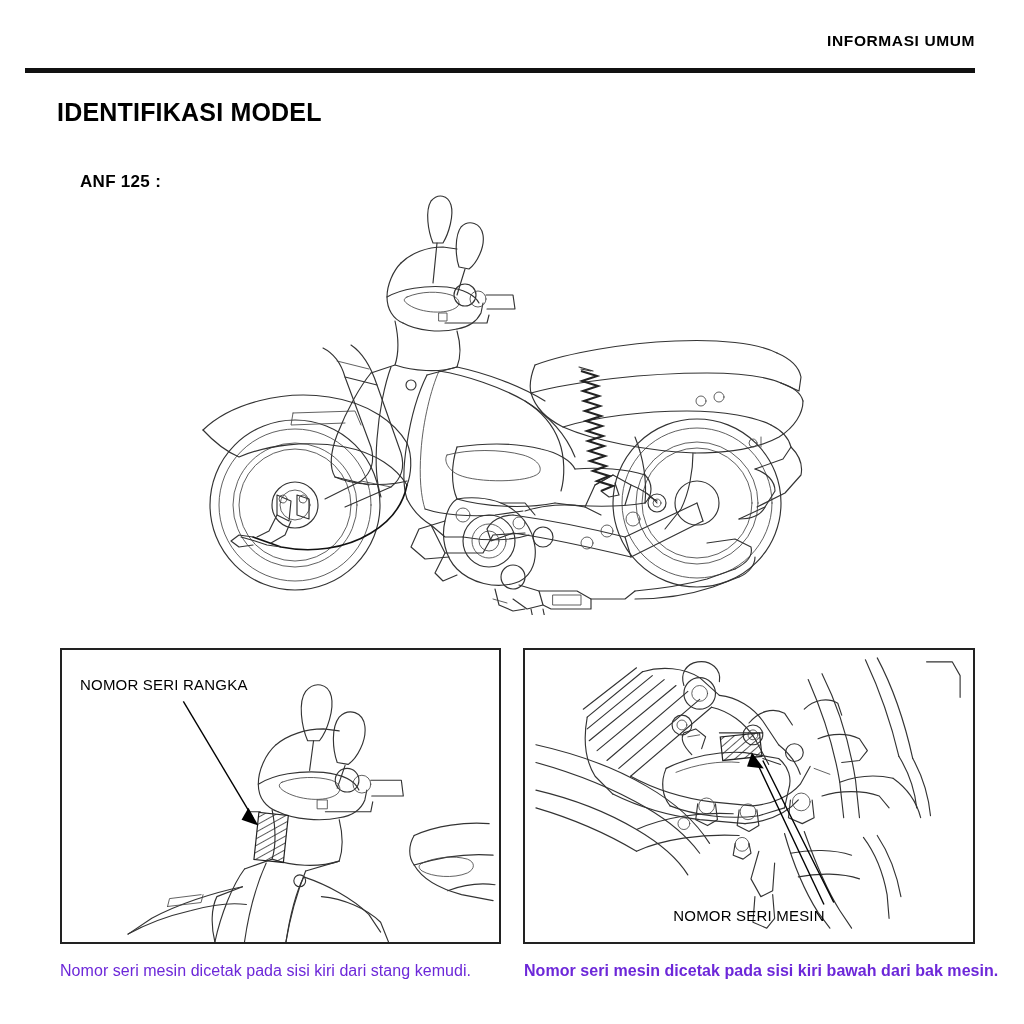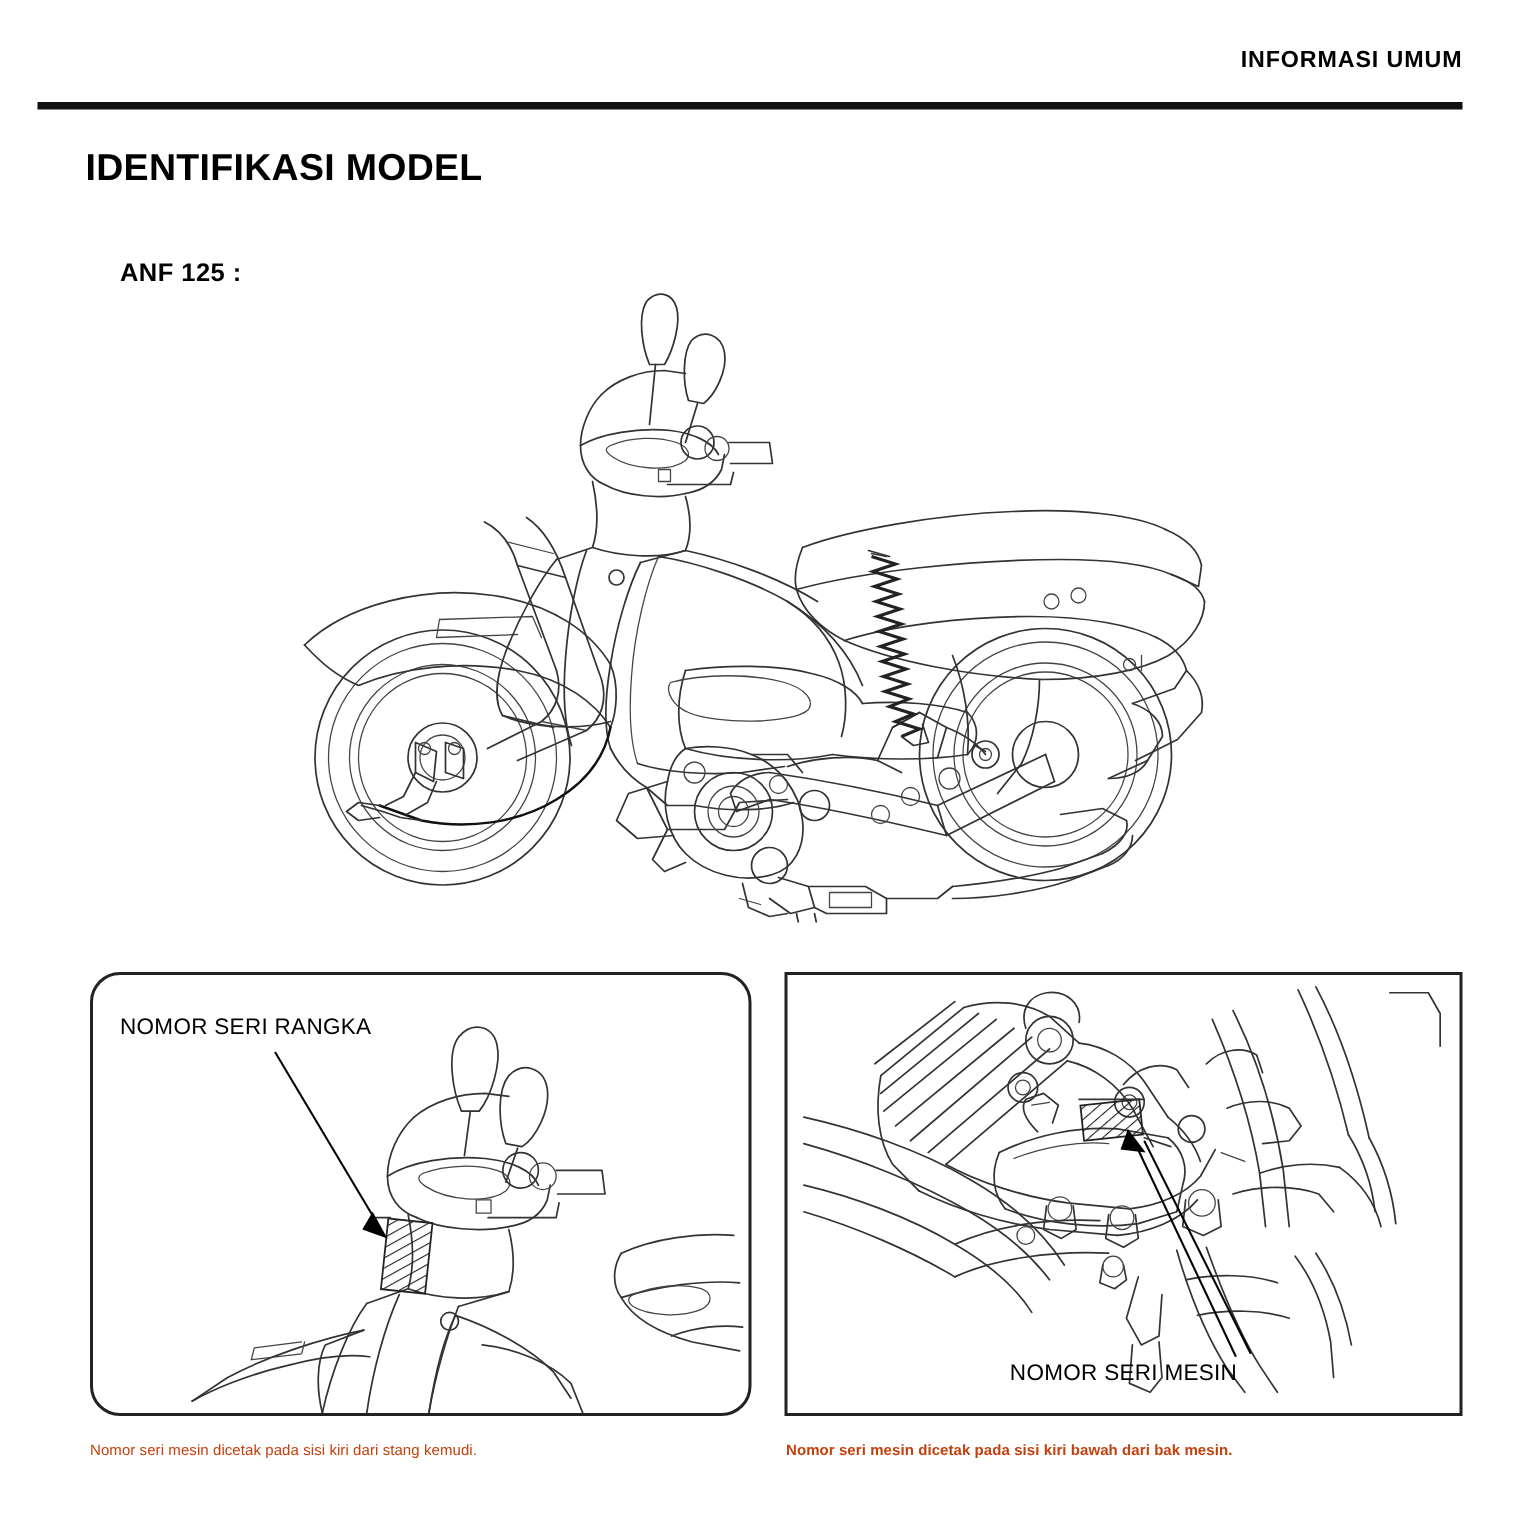--- a/index.html
+++ b/index.html
@@ -75,44 +75,44 @@
 
   
   .detail-panel {
     position: absolute;
     border: 2.5px solid #222222;
     background: #ffffff;
     box-sizing: border-box;
     overflow: hidden;
   }
   #panel-frame-number {
-    left: 60px; top: 648px; width: 441px; height: 296px; border-radius: 20px;
+    left: 60px; top: 648px; width: 441px; height: 296px;
   }
   #panel-engine-number {
     left: 523px; top: 648px; width: 452px; height: 296px;
   }
   .panel-svg { position: absolute; inset: 0; width: 100%; height: 100%; }
 
   .callout-label {
     position: absolute;
     font-size: 15px;
     letter-spacing: 0.2px;
     white-space: nowrap;
     color: #000;
   }
   #label-frame-number { left: 18px; top: 26px; }
   #label-engine-number { left: 50%; transform: translateX(-50%); bottom: 18px; }
 
   
   .caption {
     position: absolute;
-    font-size: 10px;
+    font-size: 16px;
     letter-spacing: 0.05px;
     white-space: nowrap;
-    color: #c2410c;
+    color: #6d28d9;
   }
   #caption-left  { left: 60px;  top: 962px; }
   #caption-right { left: 524px; top: 962px; font-weight: bold; }
 
   .ln { fill: none; stroke: #333333; stroke-width: 1.15; stroke-linecap: round; stroke-linejoin: round; }
   .ln-thin { fill: none; stroke: #444444; stroke-width: 0.85; stroke-linecap: round; stroke-linejoin: round; }
   .ln-dark { fill: none; stroke: #111111; stroke-width: 1.6; stroke-linecap: round; stroke-linejoin: round; }
   .hatch-fill { fill: url(#hatchPat); stroke: #222; stroke-width: 1.2; }
   .arrow-line { fill: none; stroke: #000; stroke-width: 1.4; }
   .arrow-head { fill: #000; stroke: none; }

